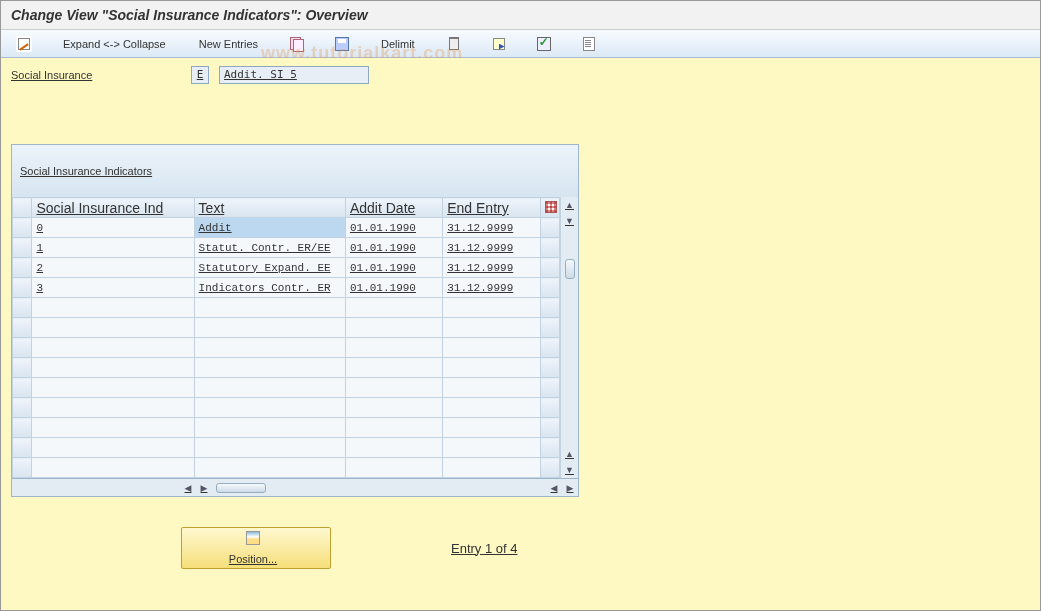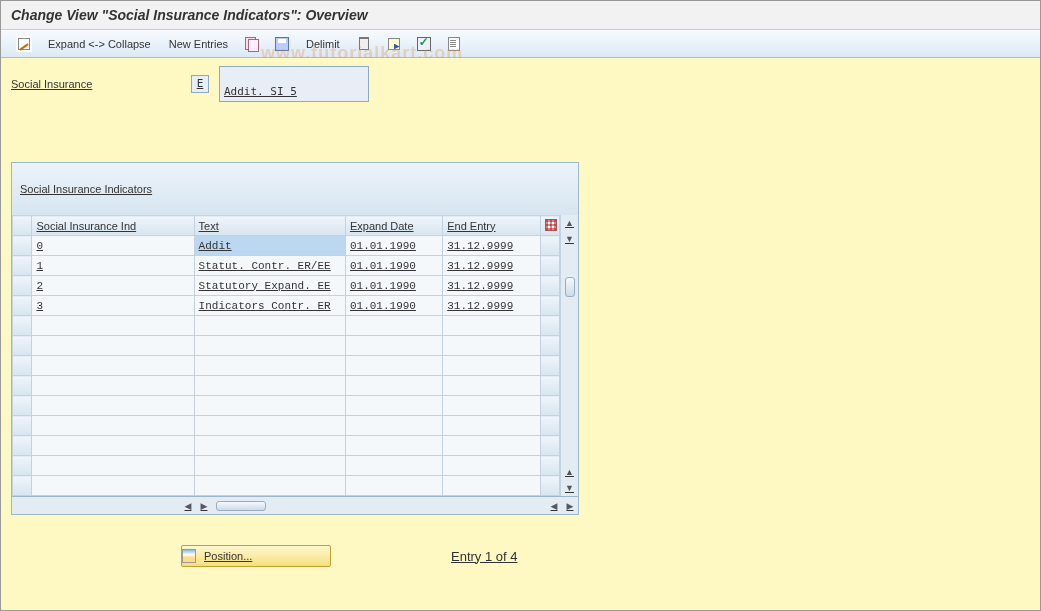--- a/index.html
+++ b/index.html
@@ -23,21 +23,21 @@
     font-style: italic;
     color: #333;
     border-bottom: 1px solid #ccc;
   }
   .toolbar {
     background: linear-gradient(#f7fbff, #dce9f5);
     padding: 4px 10px;
     border-bottom: 1px solid #a8bed4;
     display: flex;
     align-items: center;
-    gap: 4px;
+    gap: 19px;
     height: 28px;
   }
   .tbtn {
     display: inline-flex;
     align-items: center;
     justify-content: center;
     height: 20px;
     min-width: 20px;
     padding: 0 4px;
     border: 1px solid transparent;
@@ -73,21 +73,21 @@
     border: 1px solid #8fa8bf;
     background: #e8eef5;
     text-align: center;
     line-height: 16px;
     font-family: monospace;
   }
   .field-desc {
     width: 150px; height: 18px;
     border: 1px solid #8fa8bf;
     background: #e8eef5;
-    padding: 17px 4px;
+    padding: 0 4px;
     line-height: 16px;
     font-family: monospace;
   }
   .panel {
     width: 568px;
     background: #eaf1f7;
   }
   .panel-title {
     background: linear-gradient(#ecf3fa, #d7e5f0);
     border: 1px solid #9db6cb;
@@ -112,21 +112,21 @@
     height: 20px;
     padding: 0 4px;
     text-align: left;
     font-weight: normal;
     background: #f5f8fb;
     overflow: hidden;
   }
   table.grid th {
     background: linear-gradient(#eef5fb, #d8e4ef);
     color: #333;
-    font-size: 11px;
+    font-size: 14px;
   }
   table.grid td {
     font-family: "Courier New", monospace;
     font-size: 11px;
     color: #333;
   }
   .col-sel { width: 18px; background: linear-gradient(#eef5fb, #d8e4ef) !important; }
   .col-ind { width: 150px; }
   .col-text { width: 140px; }
   .col-sd { width: 90px; }
@@ -183,26 +183,27 @@
     margin-top: 30px;
     display: flex;
     align-items: center;
     gap: 120px;
     padding-left: 170px;
     width: 568px;
   }
   .position-btn {
     background: linear-gradient(#fff8d0,#f6df7a);
     border: 1px solid #c0a030;
-    padding: 3px 30px 3px 0;
+    padding: 3px 30px 3px 24px;
     display:flex; align-items:center; gap:8px;
     cursor:pointer;
     font-size:11px;
     border-radius:2px;
     min-width: 150px;
+    flex-direction: column;
   }
   .position-btn .icn {
     display:inline-block; width:14px; height:14px;
     border:1px solid #999;
     background: linear-gradient(#8bd, #fff 40%, #fd8 60%);
   }
   .entry-text { font-size:13px; color:#333; }
   
   .ico { display:inline-block; width:16px; height:16px; position:relative; }
   .ico-pencil { background: #fff; }
@@ -266,21 +267,21 @@
   <div class="panel">
     <div class="panel-title">Social Insurance Indicators</div>
     <div class="grid-wrap">
       <div class="grid-main">
         <table class="grid">
           <thead>
             <tr>
               <th class="col-sel"></th>
               <th class="col-ind">Social Insurance Ind</th>
               <th class="col-text">Text</th>
-              <th class="col-sd">Expand Date</th>
+              <th class="col-sd">Addit Date</th>
               <th class="col-ed">End Entry</th>
               <th class="col-cfg"><span class="cfg-icon"></span></th>
             </tr>
           </thead>
           <tbody id="grid-body">
               <tr>
                 <td class="col-sel rowhdr"></td>
                 <td class="col-ind">0</td>
                 <td class="col-text highlight">Addit</td>
                 <td class="col-sd">01.01.1990</td>

